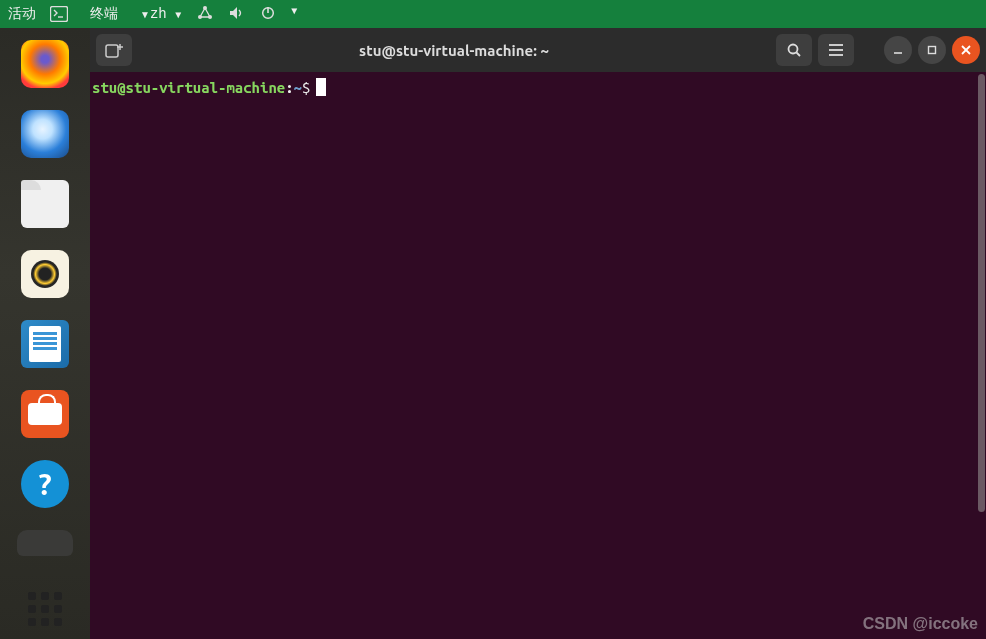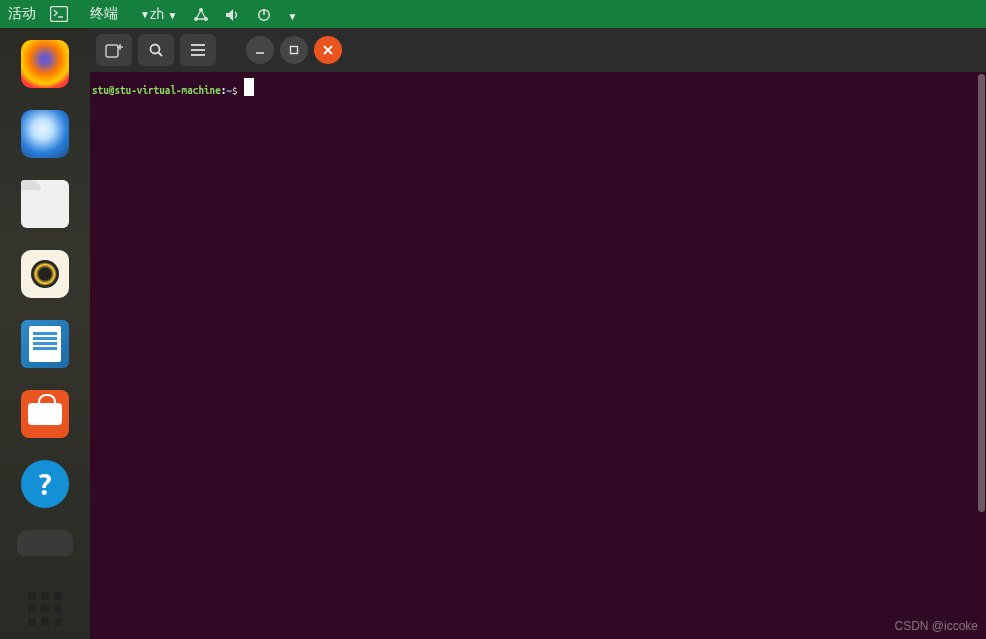--- a/index.html
+++ b/index.html
@@ -15,21 +15,21 @@
   height: 28px;
   background: #15803d;
   color: #eee;
   display: flex;
   align-items: center;
   font-size: 14px;
   padding: 0 8px;
 }
 .topbar-left { display: flex; align-items: center; gap: 14px; }
 .topbar-center { flex: 1; text-align: center; font-weight: 500; }
-.topbar-right { display: flex; align-items: flex-end; gap: 16px; padding-right: 6px; }
+.topbar-right { display: flex; align-items: flex-start; gap: 16px; padding-right: 6px; font-family: Liberation Mono, monospace; }
 .terminal-label { display: flex; align-items: center; gap: 22px; }
 .dock {
   position: absolute;
   left: 0;
   top: 28px;
   width: 90px;
   height: 611px;
   background: linear-gradient(to bottom, #2b2b26 0%, #35352e 40%, #2a2a24 100%);
   display: flex;
   flex-direction: column;
@@ -96,21 +96,21 @@
   flex: 1;
   text-align: center;
   color: #ddd;
   font-size: 15px;
   font-weight: 600;
 }
 .terminal-body {
   flex: 1;
   padding: 6px 2px;
   font-family: "Ubuntu Mono", monospace;
-  font-size: 10px;
+  font-size: 15px;
   line-height: 1.3;
   position: relative;
 }
 .prompt-user { color: #87d75f; font-weight: bold; }
 .prompt-colon { color: #eee; font-weight: bold; }
 .prompt-path { color: #6f9ecb; font-weight: bold; }
 .prompt-sym { color: #eee; }
 .cursor {
   display: inline-block;
   width: 10px;
@@ -126,22 +126,23 @@
   width: 7px;
   height: 438px;
   background: #6b5963;
   border-radius: 4px;
 }
 .watermark {
   position: absolute;
   right: 8px;
   bottom: 6px;
   color: rgba(200,200,200,0.55);
-  font-size: 12px;
+  font-size: 16px;
   font-family: sans-serif;
+  font-weight: bold;
 }
 .tri-down { font-size: 10px; }
 svg { display: block; }
 </style>
 </head>
 <body>
 
 <div class="topbar">
   <div class="topbar-left">
     <span>活动</span>
@@ -208,20 +209,21 @@
 
 <div class="window">
   <div class="titlebar">
     <div class="titlebar-btn">
       <svg width="18" height="16" viewBox="0 0 18 16">
           <rect x="1" y="3" width="12" height="12" rx="2" stroke="#ccc" fill="none" stroke-width="1.5"></rect>
           <line x1="12" y1="5" x2="18" y2="5" stroke="#ccc" stroke-width="1.5"></line>
           <line x1="15" y1="2" x2="15" y2="8" stroke="#ccc" stroke-width="1.5"></line>
         </svg>
     </div>
+    <div class="window-title">stu@stu-virtual-machine: ~</div>
     <div class="titlebar-btn">
       <svg width="16" height="16" viewBox="0 0 16 16">
           <circle cx="7" cy="7" r="4.5" stroke="#ddd" stroke-width="1.8" fill="none"></circle>
           <line x1="10.5" y1="10.5" x2="14" y2="14" stroke="#ddd" stroke-width="1.8"></line>
         </svg>
     </div>
     <div class="titlebar-btn">
       <svg width="16" height="14" viewBox="0 0 16 14">
           <line x1="1" y1="2" x2="15" y2="2" stroke="#ddd" stroke-width="1.8"></line>
           <line x1="1" y1="7" x2="15" y2="7" stroke="#ddd" stroke-width="1.8"></line>

